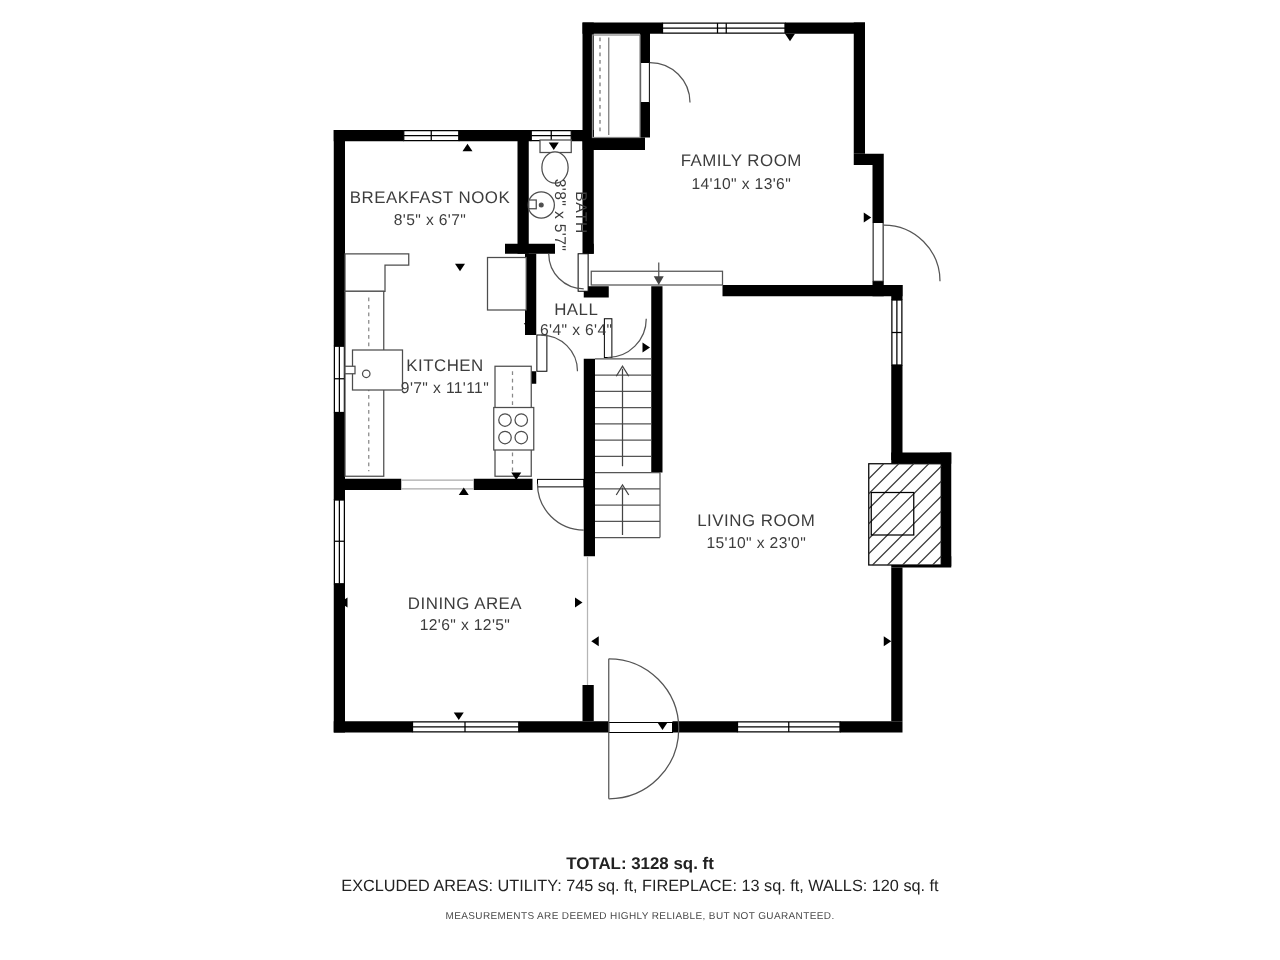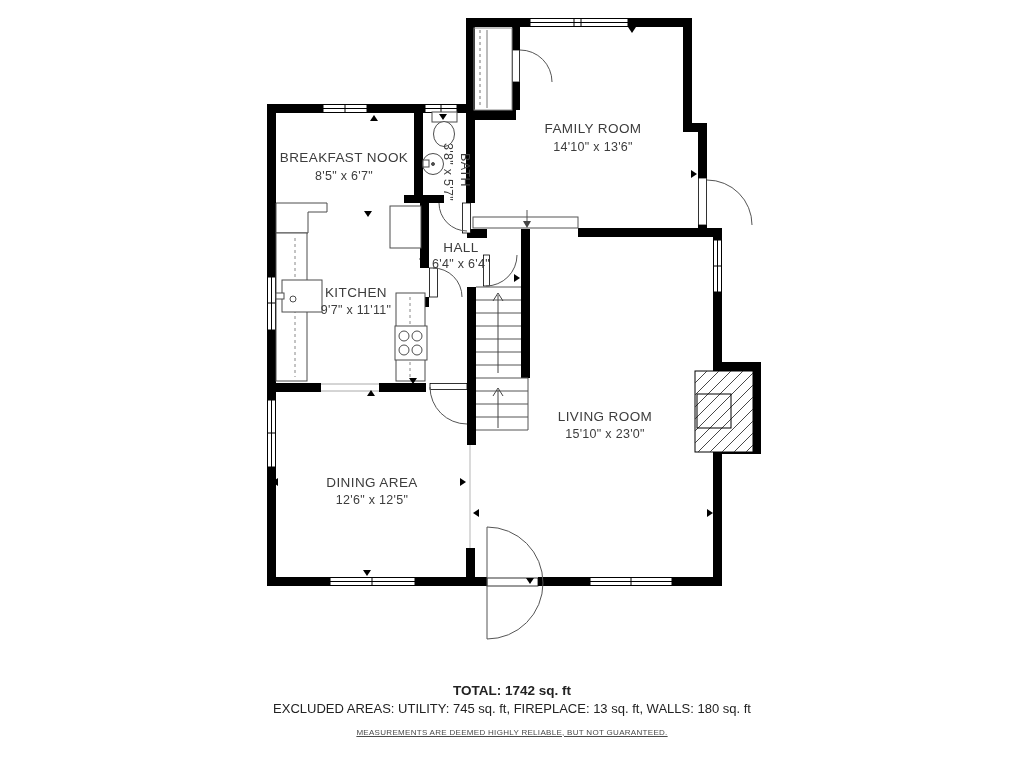--- a/index.html
+++ b/index.html
@@ -5,21 +5,21 @@
   html,body{margin:0;padding:0;background:#ffffff;}
   .page{position:relative;width:1024px;height:768px;background:#fff;overflow:hidden;
         font-family:"Liberation Sans", sans-serif;}
   .plan-svg{position:absolute;left:0;top:0;}
   .room-name{font-family:"Liberation Sans",sans-serif;font-size:13.5px;letter-spacing:.4px;fill:#3d3d3d;}
   .room-dims{font-family:"Liberation Sans",sans-serif;font-size:12.5px;letter-spacing:.3px;fill:#3d3d3d;}
   .bath-text{font-size:12.5px;}
   .summary{position:absolute;left:0;top:681px;width:1024px;text-align:center;color:#222;}
   .summary .total{font-size:13.5px;font-weight:bold;line-height:19px;}
   .summary .line{font-size:13px;line-height:18.5px;}
-  .summary .disclaimer{font-size:8px;color:#4a4a4a;letter-spacing:.3px;margin-top:9px;text-decoration:underline;}
+  .summary .disclaimer{font-size:8px;color:#4a4a4a;letter-spacing:.3px;margin-top:9px;}
 </style>
 </head>
 <body>
 
 <div class="page">
 
 <svg class="plan-svg" width="1024" height="672" viewBox="0 0 1024 672">
 
   <g fill="#000">
 
@@ -288,18 +288,18 @@
 
     <text class="room-name" x="605" y="421">LIVING ROOM</text>
     <text class="room-dims" x="605" y="438">15'10" x 23'0"</text>
 
     <text class="room-name" x="372" y="487">DINING AREA</text>
     <text class="room-dims" x="372" y="504">12'6" x 12'5"</text>
   </g>
 </svg>
 
   <div class="summary">
-    <div class="total">TOTAL: 1742 sq. ft</div>
-    <div class="line">EXCLUDED AREAS: UTILITY: 745 sq. ft, FIREPLACE: 13 sq. ft, WALLS: 180 sq. ft</div>
+    <div class="total">TOTAL: 3128 sq. ft</div>
+    <div class="line">EXCLUDED AREAS: UTILITY: 745 sq. ft, FIREPLACE: 13 sq. ft, WALLS: 120 sq. ft</div>
     <div class="disclaimer">MEASUREMENTS ARE DEEMED HIGHLY RELIABLE, BUT NOT GUARANTEED.</div>
   </div>
 
 </div>
 
 </body></html>

